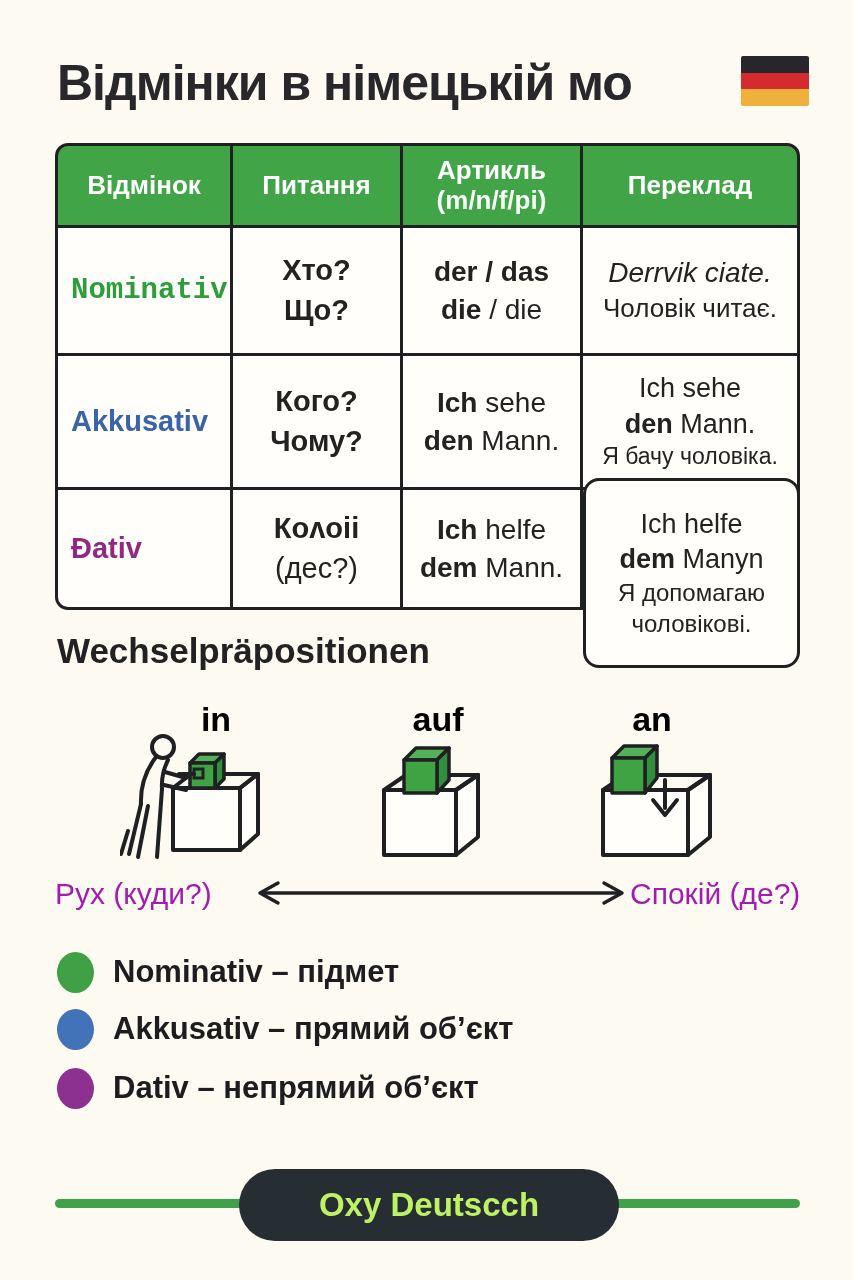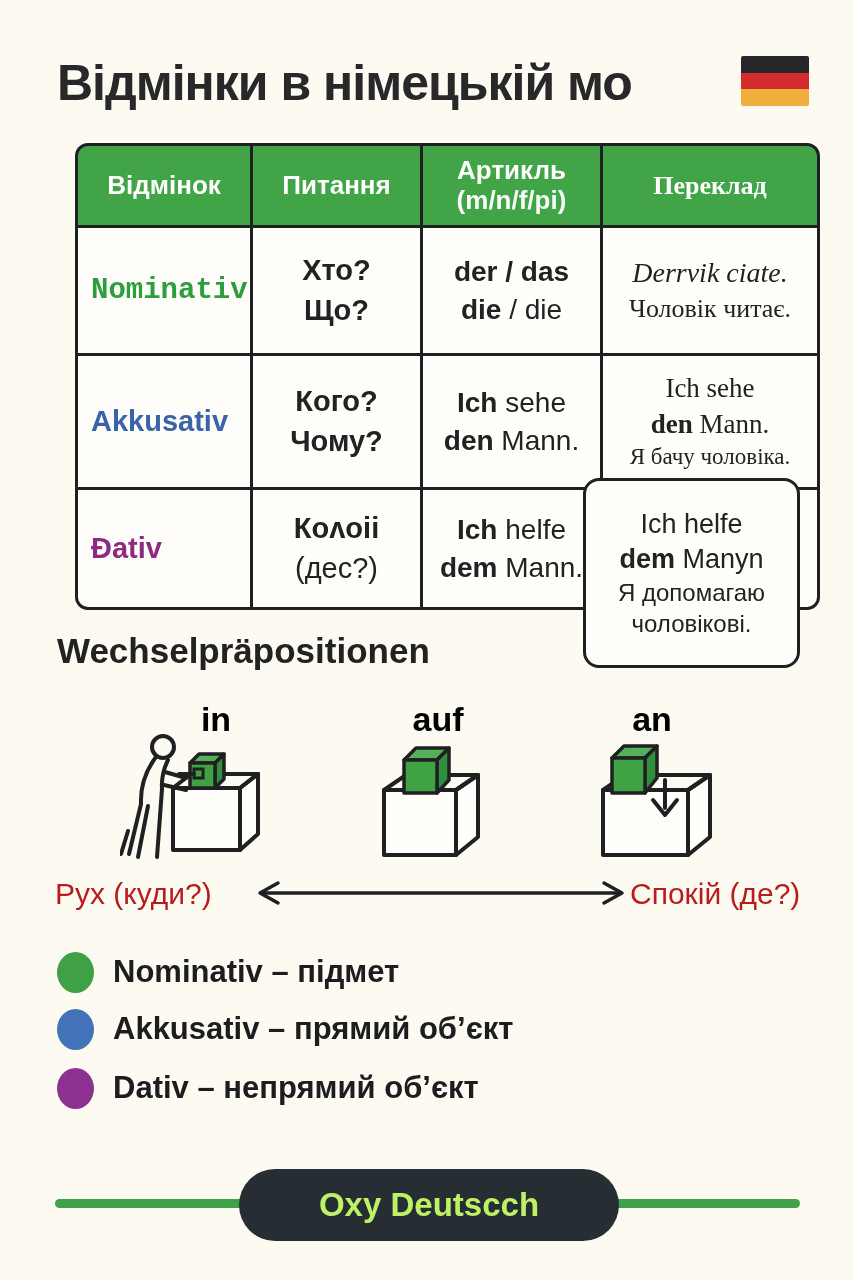--- a/index.html
+++ b/index.html
@@ -8,25 +8,25 @@
 
   
   .title{ position:absolute; left:57px; top:54px; width:680px; font-size:50px; font-weight:800;
           letter-spacing:-1px; color:#28282A; white-space:nowrap; }
   .flag{ position:absolute; left:741px; top:56px; width:68px; height:50px; border-radius:2px; overflow:hidden; }
   .flag div{ height:33.34%; }
 
   
   .gtable{ position:absolute; left:55px; top:143px; width:745px; height:467px;
            border:3px solid #1F2022; border-radius:13px; overflow:hidden; background:#701a75;
-           display:grid; grid-template-columns:175px 170px 180px 1fr; grid-template-rows:82px 128px 134px 1fr;margin-left:20px; }
+           display:grid; grid-template-columns:175px 170px 180px 1fr; grid-template-rows:82px 128px 134px 1fr; }
   .cell{ border-right:3px solid #1F2022; border-bottom:3px solid #1F2022;
          display:flex; flex-direction:column; align-items:center; justify-content:center;
          text-align:center; background:#FFFEFB; }
-  .cell.last-col{ border-right:none;font-family:Liberation Serif, serif; }
+  .cell.last-col{ border-right:none; }
   .cell.last-row{ border-bottom:none; }
   .cell.hdr{ background:#41A447; color:#FFFFFF; font-weight:700; font-size:26px; line-height:1.15; }
   .hdr-sub{ font-size:26px; font-weight:600; opacity:.96; }
   .case-cell{ align-items:flex-start; padding-left:13px; font-weight:700; font-size:29px; }
   .case-nom{ color:#2E9E3C;font-family:Liberation Mono, monospace; }
   .case-akk{ color:#3A63A8; }
   .case-dat{ color:#8E2A80; }
   .q{ font-weight:700; font-size:29px; line-height:1.35; color:#222; }
   .art{ font-size:28px; line-height:1.35; color:#222; }
   .tr4{ font-size:26px; line-height:1.3; color:#222; }
@@ -40,21 +40,21 @@
          display:flex; flex-direction:column; align-items:center; justify-content:center;
          font-size:27px; line-height:1.3; color:#222; text-align:center; }
   .obox .ua{ font-size:24px; }
 
   
   .wheading{ position:absolute; left:57px; top:631px; font-size:35px; font-weight:800; color:#222; }
   .dlabel{ position:absolute; top:700px; transform:translateX(-50%); font-size:34px; font-weight:700; color:#000000; }
   .dsvg{ position:absolute; }
 
   
-  .arrow-text{ position:absolute; top:877px; font-size:30px; color:#b91c1c; }
+  .arrow-text{ position:absolute; top:877px; font-size:30px; color:#a21caf; }
   .arrow-svg{ position:absolute; left:252px; top:880px; }
 
   
   .leg-row{ position:absolute; left:57px; display:flex; align-items:center; height:44px; }
   .leg-dot{ width:37px; height:41px; border-radius:50%; margin-right:19px; flex:0 0 auto; }
   .leg-label{ font-size:31px; font-weight:700; color:#1D1D1F; white-space:nowrap; }
 
   
   .fline{ position:absolute; left:55px; top:1199px; width:745px; height:9px; border-radius:5px; background:#3FA24A; }
   .fpill{ position:absolute; left:239px; top:1169px; width:380px; height:72px; border-radius:36px; background:#262E34;

